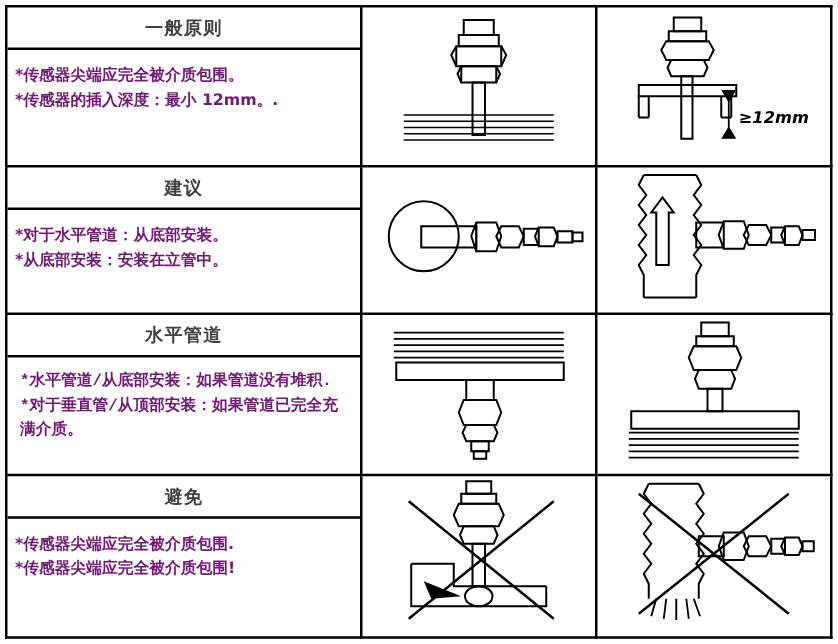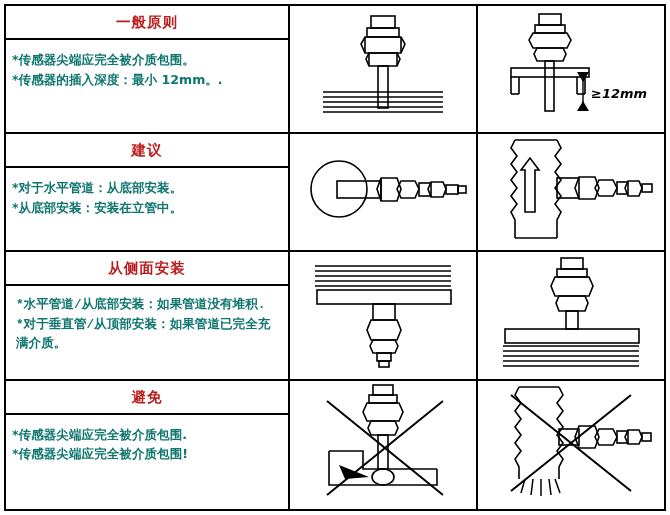--- a/index.html
+++ b/index.html
@@ -36,31 +36,31 @@
   td.figcell {
     width: 186px;
     text-align: center;
     vertical-align: middle;
     font-style: italic;
   }
   .rowhead {
     text-align: center;
     font-size: 14.5px;
     font-weight: bold;
-    color: #b91c1c;
+    color: #404040;
     padding: 7px 0 6px 0;
     border-bottom: 2px solid #000;
     letter-spacing: 1px;
   }
   .bullets {
     padding: 10px 6px 8px 6px;
     font-size: 12.6px;
     line-height: 1.55;
     font-weight: bold;
-    color: #0f766e;
+    color: #701a75;
   }
   .bullets .line {
     white-space: nowrap;
   }
   .bullets .wrapline {
     white-space: normal;
   }
   .center-ind {
     text-align: left;
     padding-left: 4px;
@@ -184,21 +184,21 @@
           <rect x="136" y="48" width="11" height="12"></rect>
           <path d="M147 47 L158 47 L161 54 L158 62 L147 62 L144 54 Z"></path>
           <rect x="161" y="50" width="10" height="8"></rect>
         </g>
       </svg>
     </td>
   </tr>
 
   <tr>
     <td class="textcell">
-      <div class="rowhead">从侧面安装</div>
+      <div class="rowhead">水平管道</div>
       <div class="bullets">
         <div class="wrapline center-ind">*水平管道/从底部安装：如果管道没有堆积.</div>
         <div class="wrapline center-ind">*对于垂直管/从顶部安装：如果管道已完全充满介质。</div>
       </div>
     </td>
     <td class="figcell">
       <svg width="180" height="120" viewBox="0 0 180 120">
         <g fill="none" stroke="#000" stroke-width="1.4">
           <line x1="22" y1="14" x2="158" y2="14"></line>
           <line x1="22" y1="19" x2="158" y2="19"></line>

